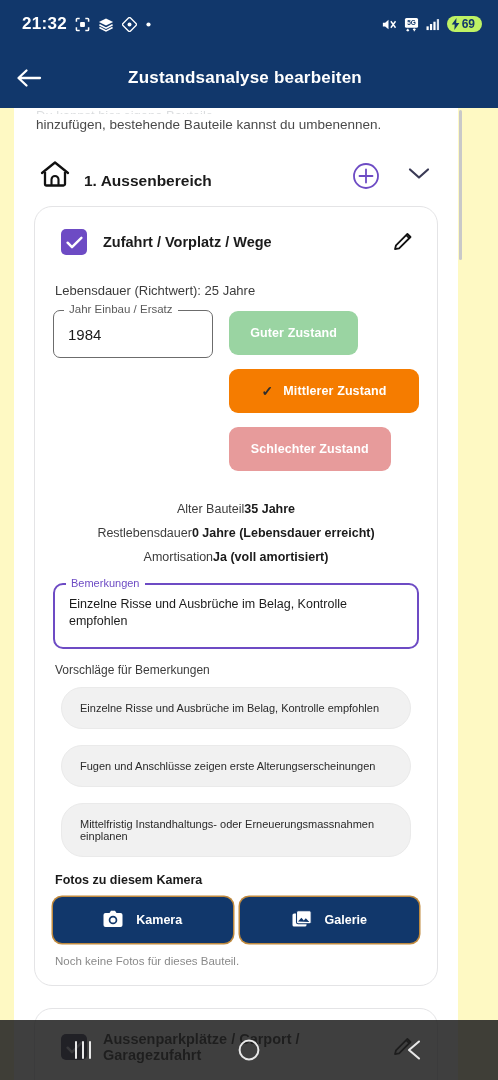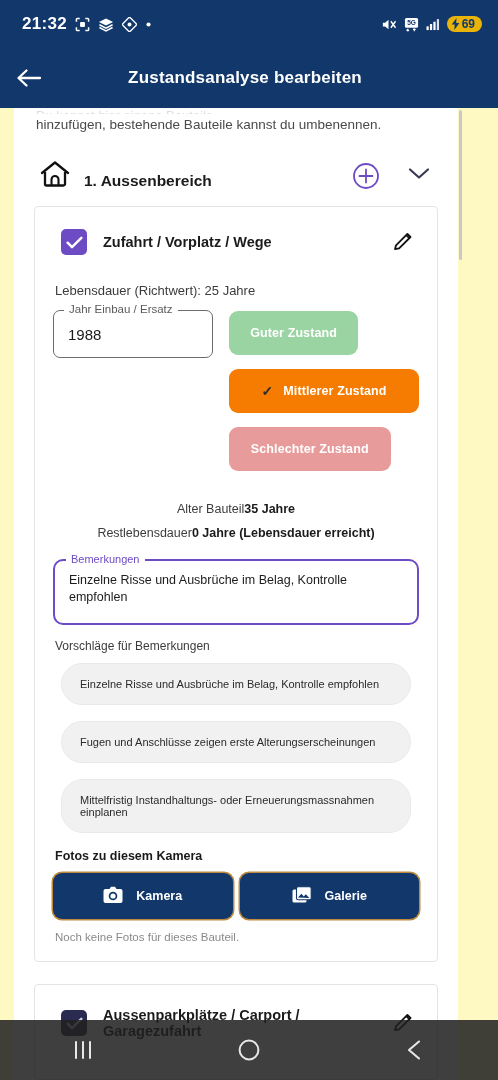--- a/index.html
+++ b/index.html
@@ -16,21 +16,21 @@
     height: 48px; background: #11376b;
     display: flex; align-items: center; justify-content: space-between;
     padding: 0 16px 0 22px; color: #ffffff;
   }
   .sb-left { display: flex; align-items: center; gap: 8px; }
   .sb-clock { font-size: 17px; font-weight: bold; letter-spacing: .3px; }
   .sb-right { display: flex; align-items: center; gap: 7px; }
   .sb-ico { display: inline-flex; align-items: center; justify-content: center; }
   .batt {
     display: inline-flex; align-items: center; gap: 2px;
-    background: #eab308; color: #11376b; border-radius: 9px;
+    background: #bef264; color: #11376b; border-radius: 9px;
     padding: 1px 7px 1px 4px; font-size: 12px; font-weight: bold;
   }
 
   
   .appbar {
     height: 60px; background: #11376b; color: #fff;
     display: flex; align-items: center; position: relative;
   }
   .back-btn {
     width: 58px; height: 60px; display: flex; align-items: center; justify-content: center;
@@ -62,21 +62,21 @@
     display: flex; align-items: flex-end; gap: 14px;
     padding: 26px 26px 16px 26px;
   }
   .home-ico { width: 30px; height: 30px; flex: 0 0 auto; }
   .section-title { font-size: 15.5px; font-weight: bold; color: #1b1b1b; flex: 1; }
   .plus-btn { width: 28px; height: 28px; flex: 0 0 auto; cursor: pointer; }
   .chev-btn { width: 26px; height: 26px; flex: 0 0 auto; margin-left: 12px; cursor: pointer; }
 
   
   .card {
-    margin: 0 20px; border: 1px solid #e4e4e6; border-radius: 4px;
+    margin: 0 20px; border: 1px solid #e4e4e6; border-radius: 18px;
     background: #fff; padding: 22px 18px 18px 18px;
   }
   .card-head { display: flex; align-items: center; gap: 16px; padding: 0 4px 0 8px; }
   .cb {
     width: 26px; height: 26px; border-radius: 5px; background: #6d4bc4;
     display: flex; align-items: center; justify-content: center; flex: 0 0 auto; cursor: pointer;
   }
   .cb-dark { background: #2b2a50; }
   .card-title { font-size: 14.5px; font-weight: bold; color: #1b1b1b; flex: 1; }
   .pencil { width: 24px; height: 24px; flex: 0 0 auto; cursor: pointer; }
@@ -282,21 +282,21 @@
               <path d="M15.2 5.1l3.1 3.1" stroke="#111" stroke-width="1.8"></path>
             </svg>
           </span>
         </div>
 
         <div class="lifespan">Lebensdauer (Richtwert): 25 Jahre</div>
 
         <div class="mid-row">
           <div class="year-field">
             <span class="year-legend">Jahr Einbau / Ersatz</span>
-            <span class="year-value" placeholder="Jahr">1988</span>
+            <span class="year-value" placeholder="Jahr">1984</span>
           </div>
 
           <div class="cond-col">
             <button class="cond-btn cond-good">
               <span>Guter Zustand</span>
             </button>
             <button class="cond-btn cond-mid">
               <span class="cond-check">✓</span>
               <span>Mittlerer Zustand</span>
             </button>
@@ -307,20 +307,24 @@
         </div>
 
         <div class="facts">
           <div class="fact-row">
             <span class="fact-label">Alter Bauteil</span>
             <span class="fact-value">35 Jahre</span>
           </div>
           <div class="fact-row">
             <span class="fact-label">Restlebensdauer</span>
             <span class="fact-value">0 Jahre (Lebensdauer erreicht)</span>
+          </div>
+          <div class="fact-row">
+            <span class="fact-label">Amortisation</span>
+            <span class="fact-value">Ja (voll amortisiert)</span>
           </div>
         </div>
 
         <div class="remark-field">
           <span class="remark-legend">Bemerkungen</span>
           <div class="remark-text" placeholder="Bemerkungen">Einzelne Risse und Ausbrüche im Belag, Kontrolle empfohlen</div>
         </div>
 
         <div class="sugg-label">Vorschläge für Bemerkungen</div>
         <div class="chip">Einzelne Risse und Ausbrüche im Belag, Kontrolle empfohlen</div>

